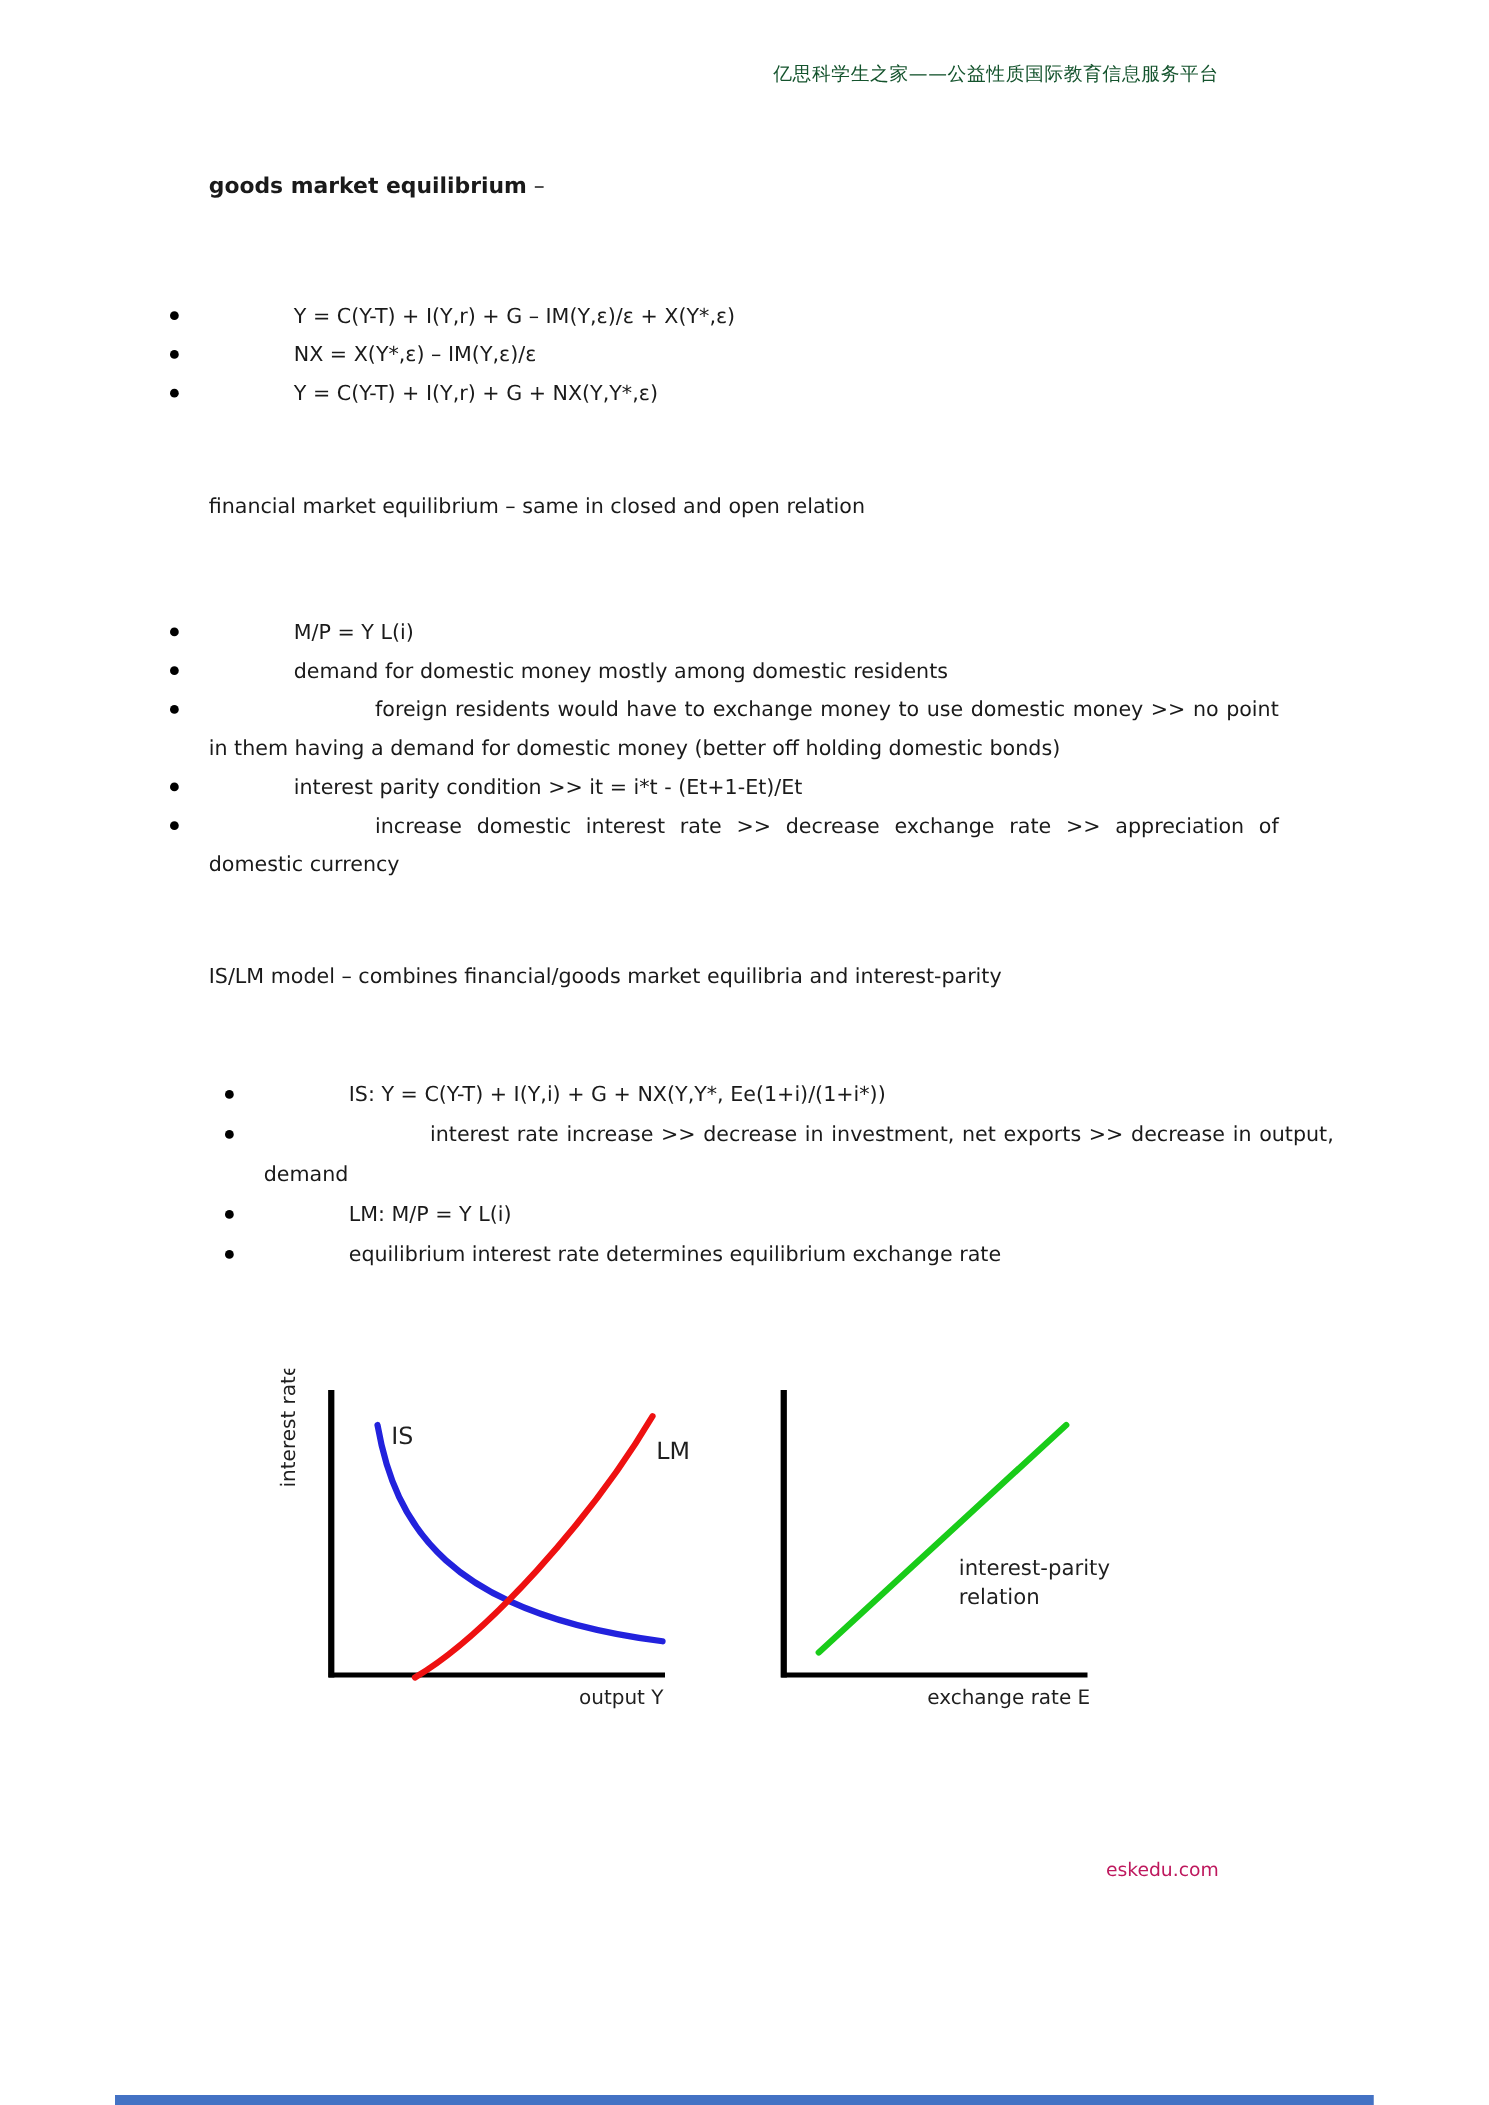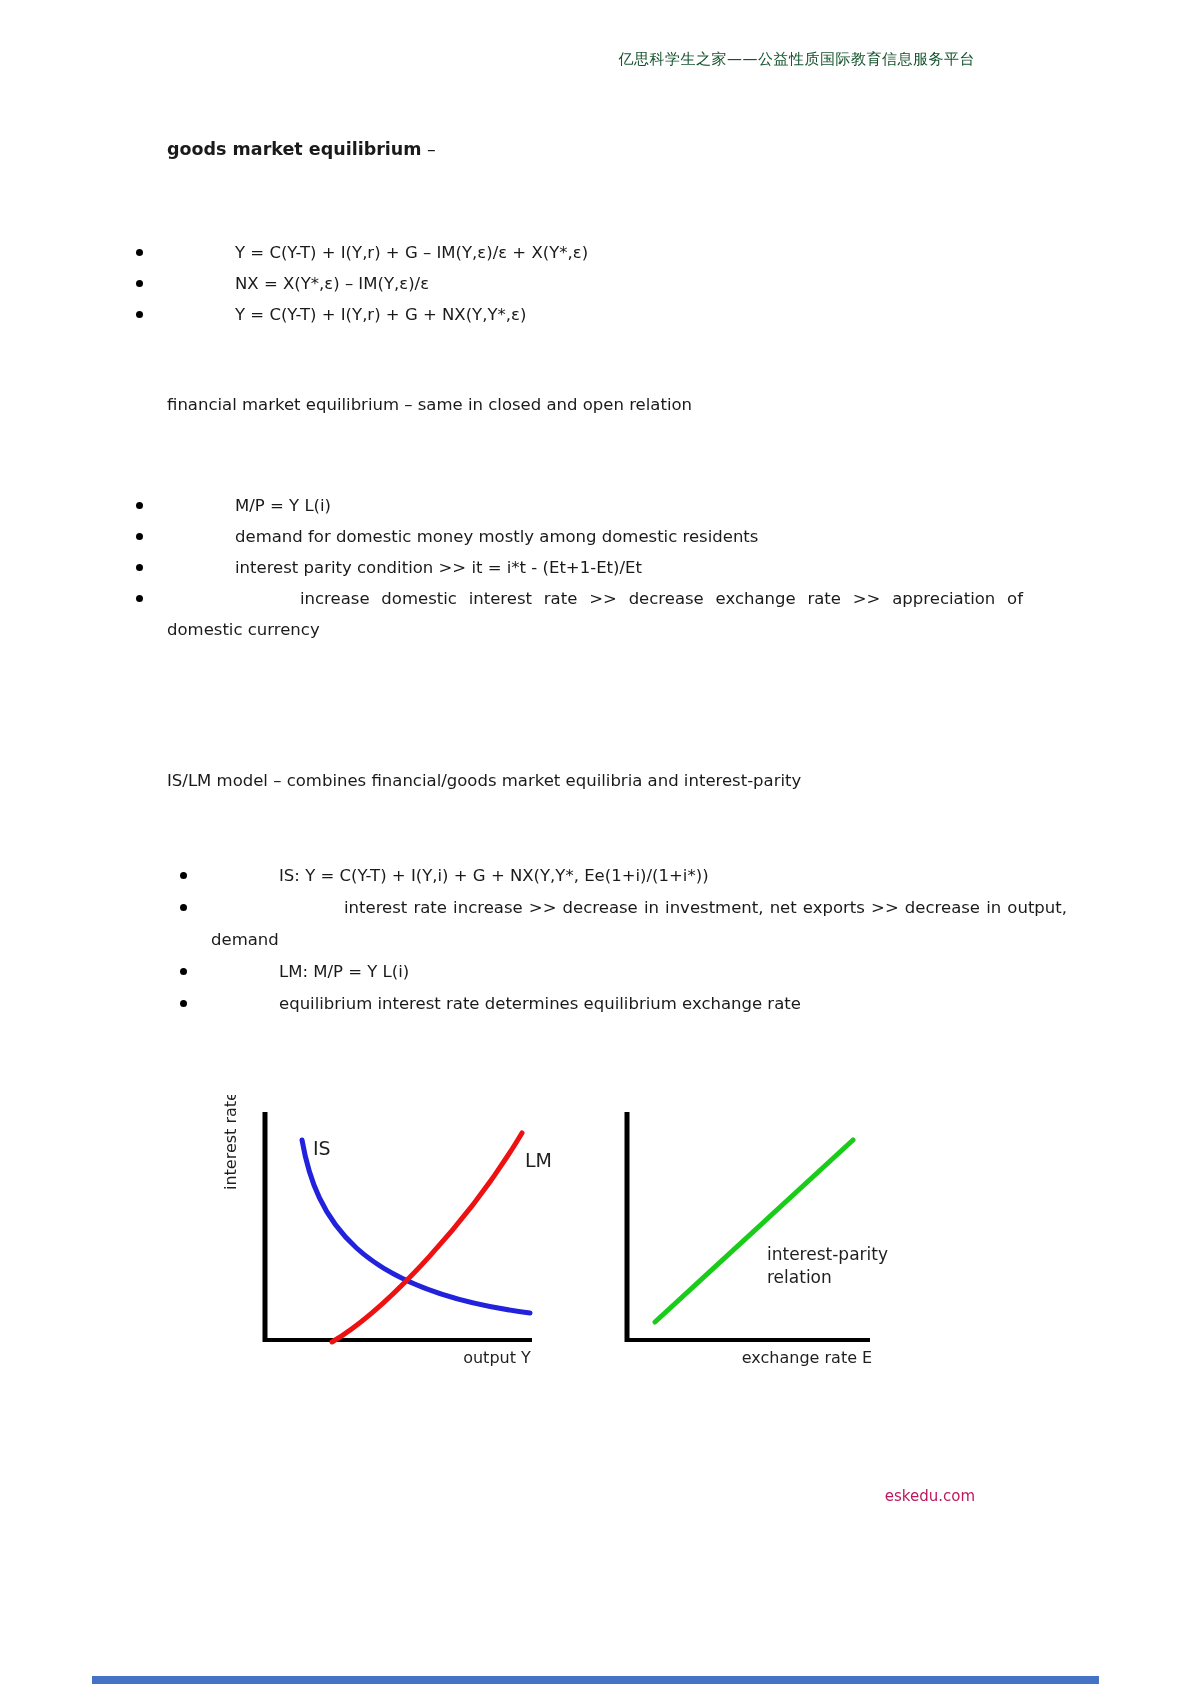--- a/index.html
+++ b/index.html
@@ -78,20 +78,21 @@
     <div class="bullet ind-f"><span class="dot"></span><span>Y = C(Y-T) + I(Y,r) + G + NX(Y,Y*,ε)</span></div>
   </div>
 
   <div class="para" style="top:389px;">
     <b>financial market equilibrium</b><span> – same in closed and open relation</span>
   </div>
 
   <div class="blist" style="top:490px;">
     <div class="bullet ind-f"><span class="dot"></span><span>M/P = Y L(i)</span></div>
     <div class="bullet ind-f"><span class="dot"></span><span>demand for domestic money mostly among domestic residents</span></div>
+    <div class="bullet ind-d"><span class="dot"></span><span>foreign residents would have to exchange money to use domestic money &gt;&gt; no point in them having a demand for domestic money (better off holding domestic bonds)</span></div>
     <div class="bullet ind-f"><span class="dot"></span><span>interest parity condition &gt;&gt; it = i*t - (Et+1-Et)/Et</span></div>
     <div class="bullet ind-d"><span class="dot"></span><span>increase domestic interest rate &gt;&gt; decrease exchange rate &gt;&gt; appreciation of domestic currency</span></div>
   </div>
 
   <div class="para" style="top:765px;">
     <b>IS/LM model</b><span> – combines financial/goods market equilibria and interest-parity</span>
   </div>
 
   <div class="blist lh32" style="top:860px;">
     <div class="bullet ind-f"><span class="dot"></span><span>IS: Y = C(Y-T) + I(Y,i) + G + NX(Y,Y*, Ee(1+i)/(1+i*))</span></div>

